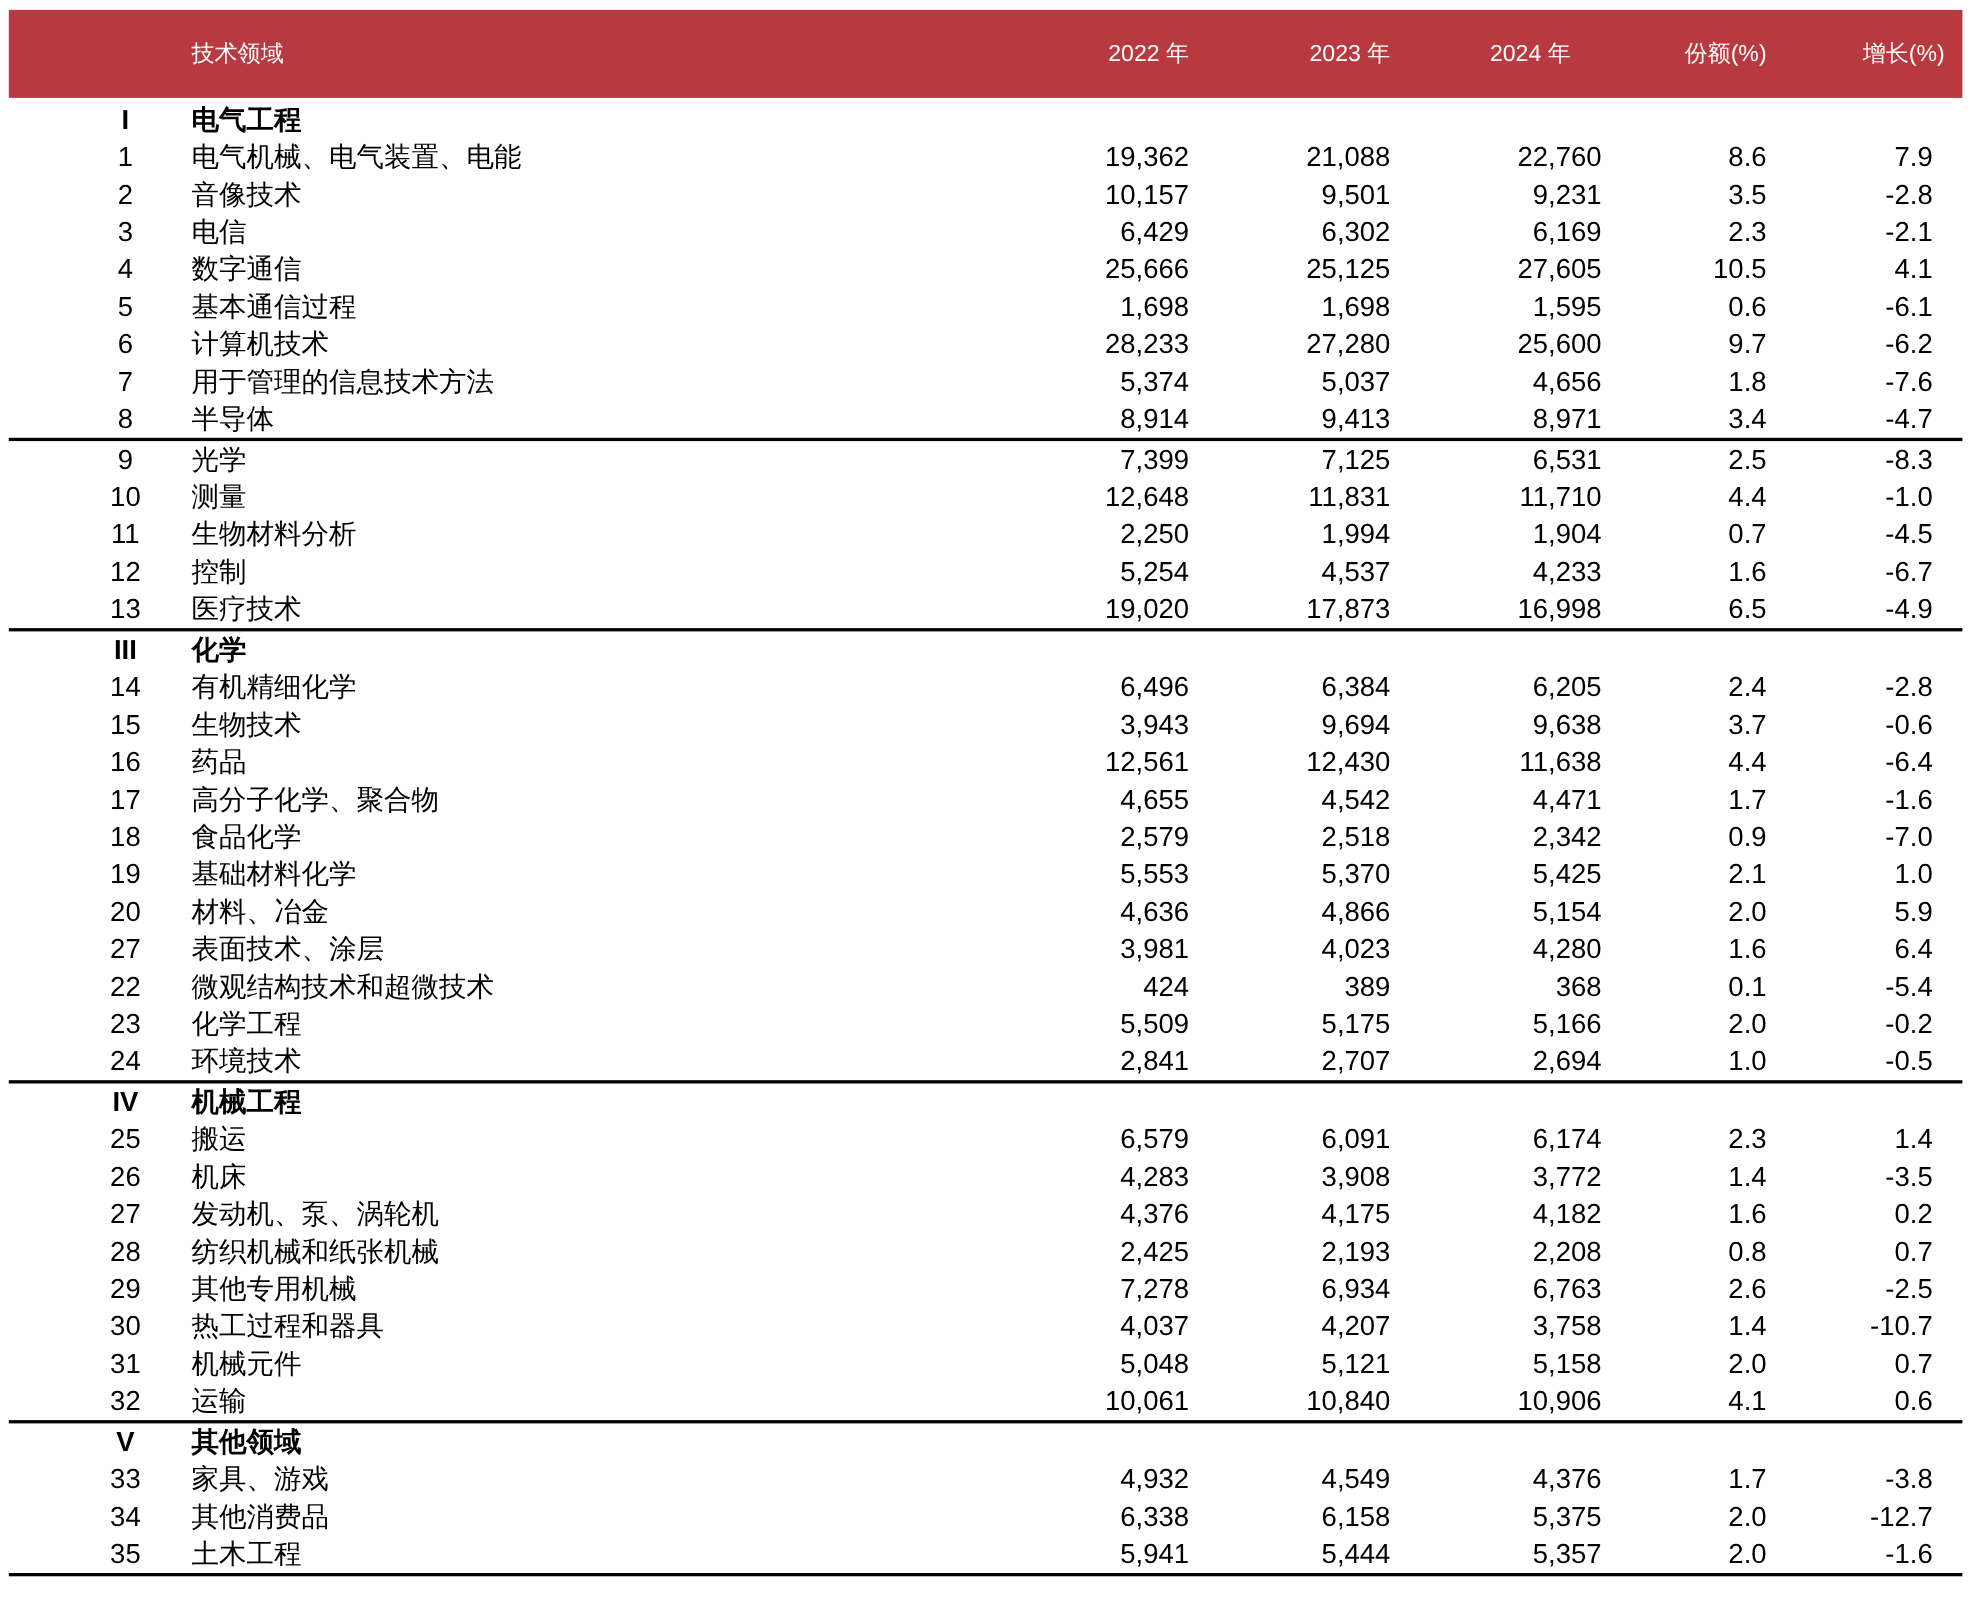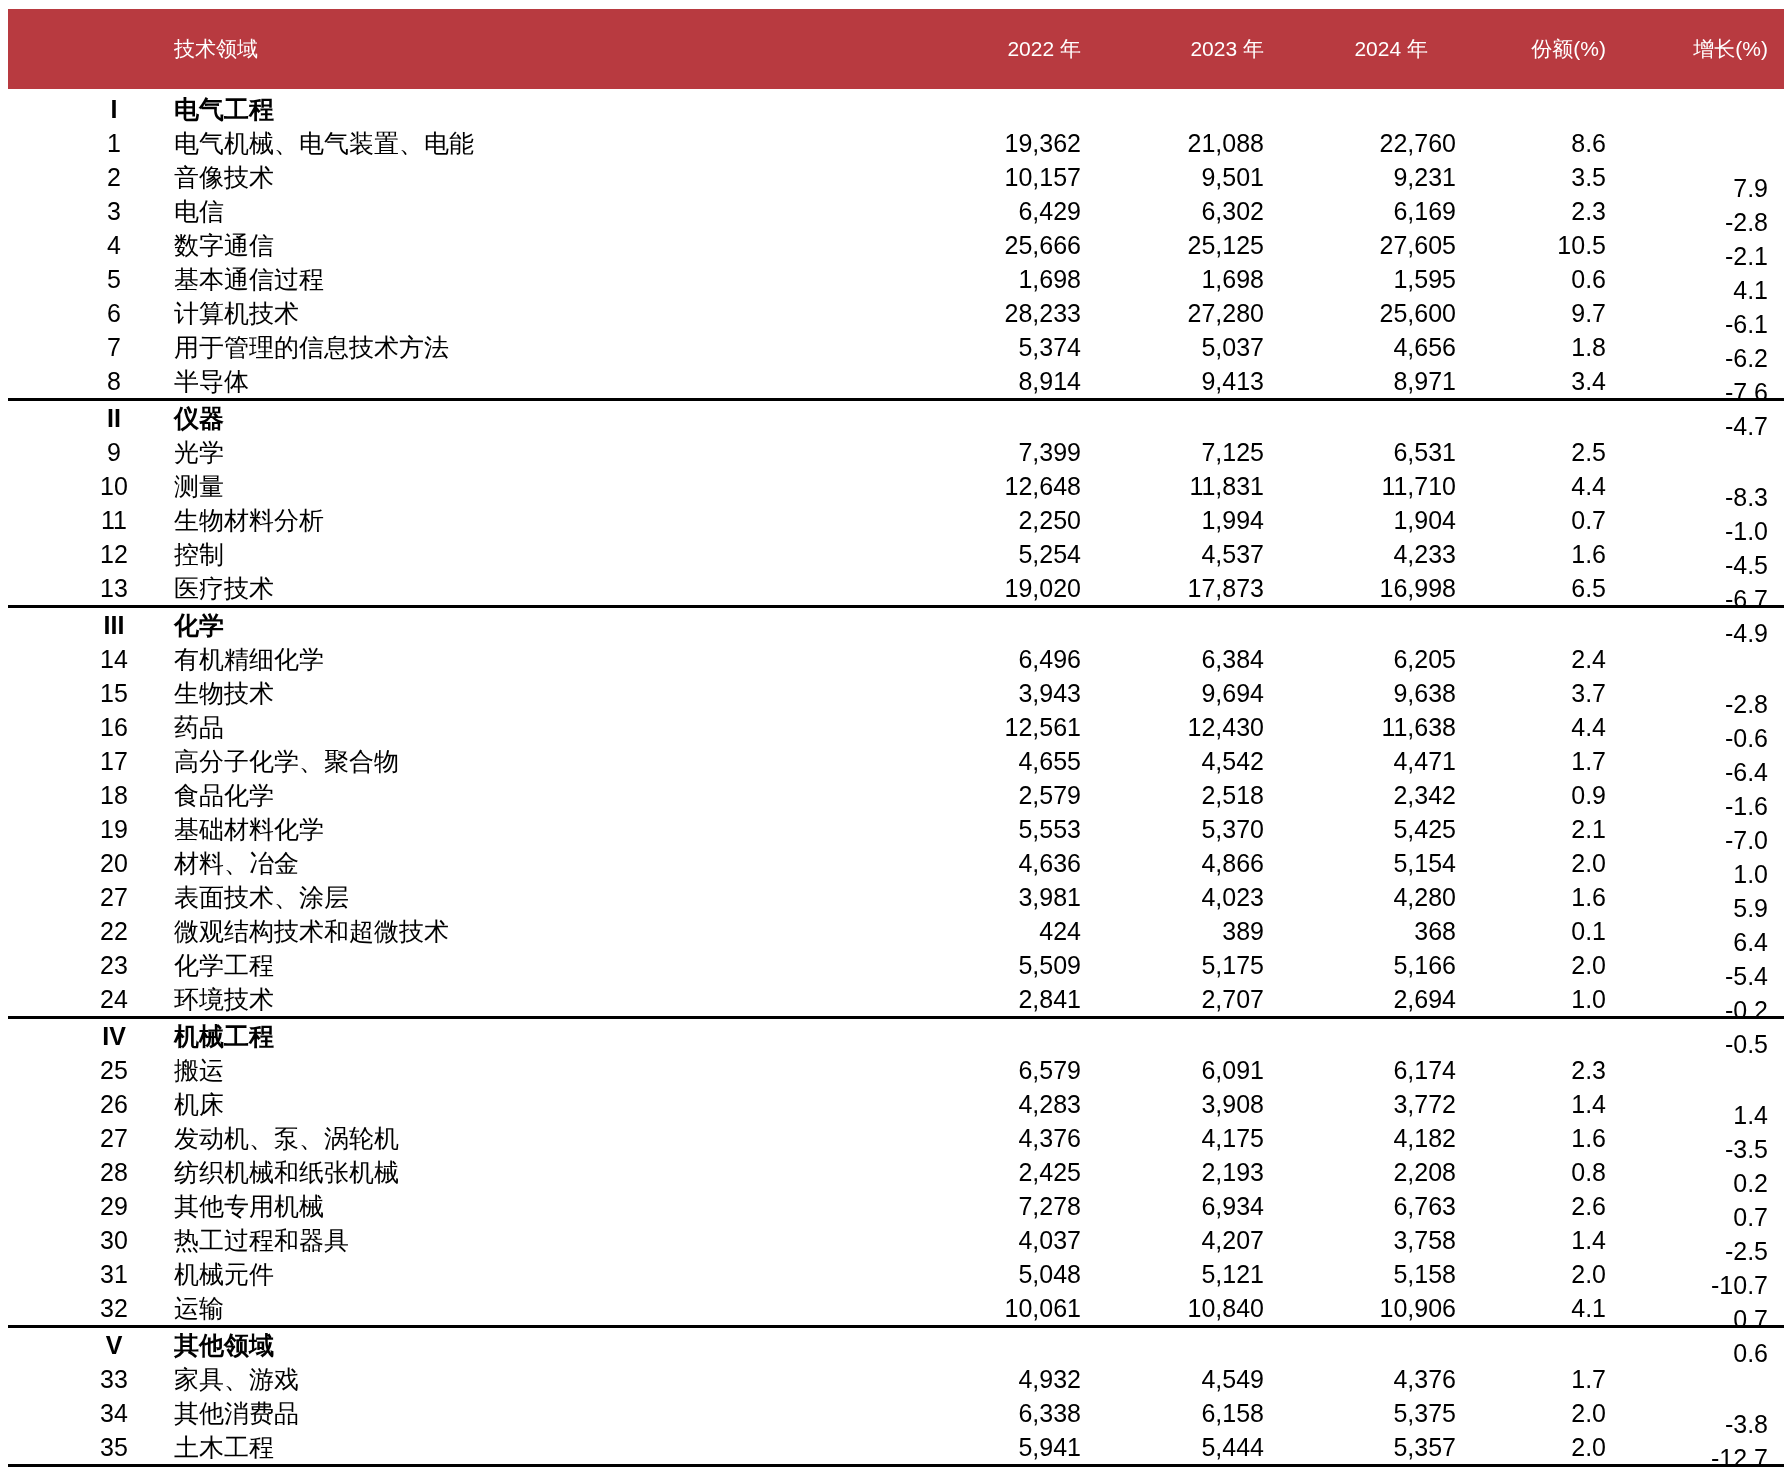--- a/index.html
+++ b/index.html
@@ -16,21 +16,21 @@
   .h-c5 { right:16px; }
   .body { position:relative; }
   .row { position:relative; height:34px; }
   .row span { position:absolute; top:0; line-height:34px; font-size:25px; white-space:nowrap; }
   .num { left:76px; width:60px; text-align:center; }
   .label { left:166px; }
   .c1 { right:703px; }
   .c2 { right:520px; }
   .c3 { right:328px; }
   .c4 { right:178px; }
-  .c5 { right:16px;margin-top:45px; }
+  .c5 { right:27px; }
   .section .num, .section .label { font-weight:bold; }
   .sep { height:0; border-top:3px solid #000; margin-top:0; }
 </style>
 </head>
 <body>
 
 <div class="table">
   <div class="header">
     <span class="h-label">技术领域</span>
     <span class="h-c1">2022 年</span>
@@ -110,24 +110,20 @@
       <div class="row">
         <span class="num">8</span>
         <span class="label">半导体</span>
         <span class="c1">8,914</span>
         <span class="c2">9,413</span>
         <span class="c3">8,971</span>
         <span class="c4">3.4</span>
         <span class="c5">-4.7</span>
       </div>
       <div class="sep"></div>
-      <div class="row section">
-        <span class="num">II</span>
-        <span class="label">仪器</span>
-      </div>
       <div class="row">
         <span class="num">9</span>
         <span class="label">光学</span>
         <span class="c1">7,399</span>
         <span class="c2">7,125</span>
         <span class="c3">6,531</span>
         <span class="c4">2.5</span>
         <span class="c5">-8.3</span>
       </div>
       <div class="row">

